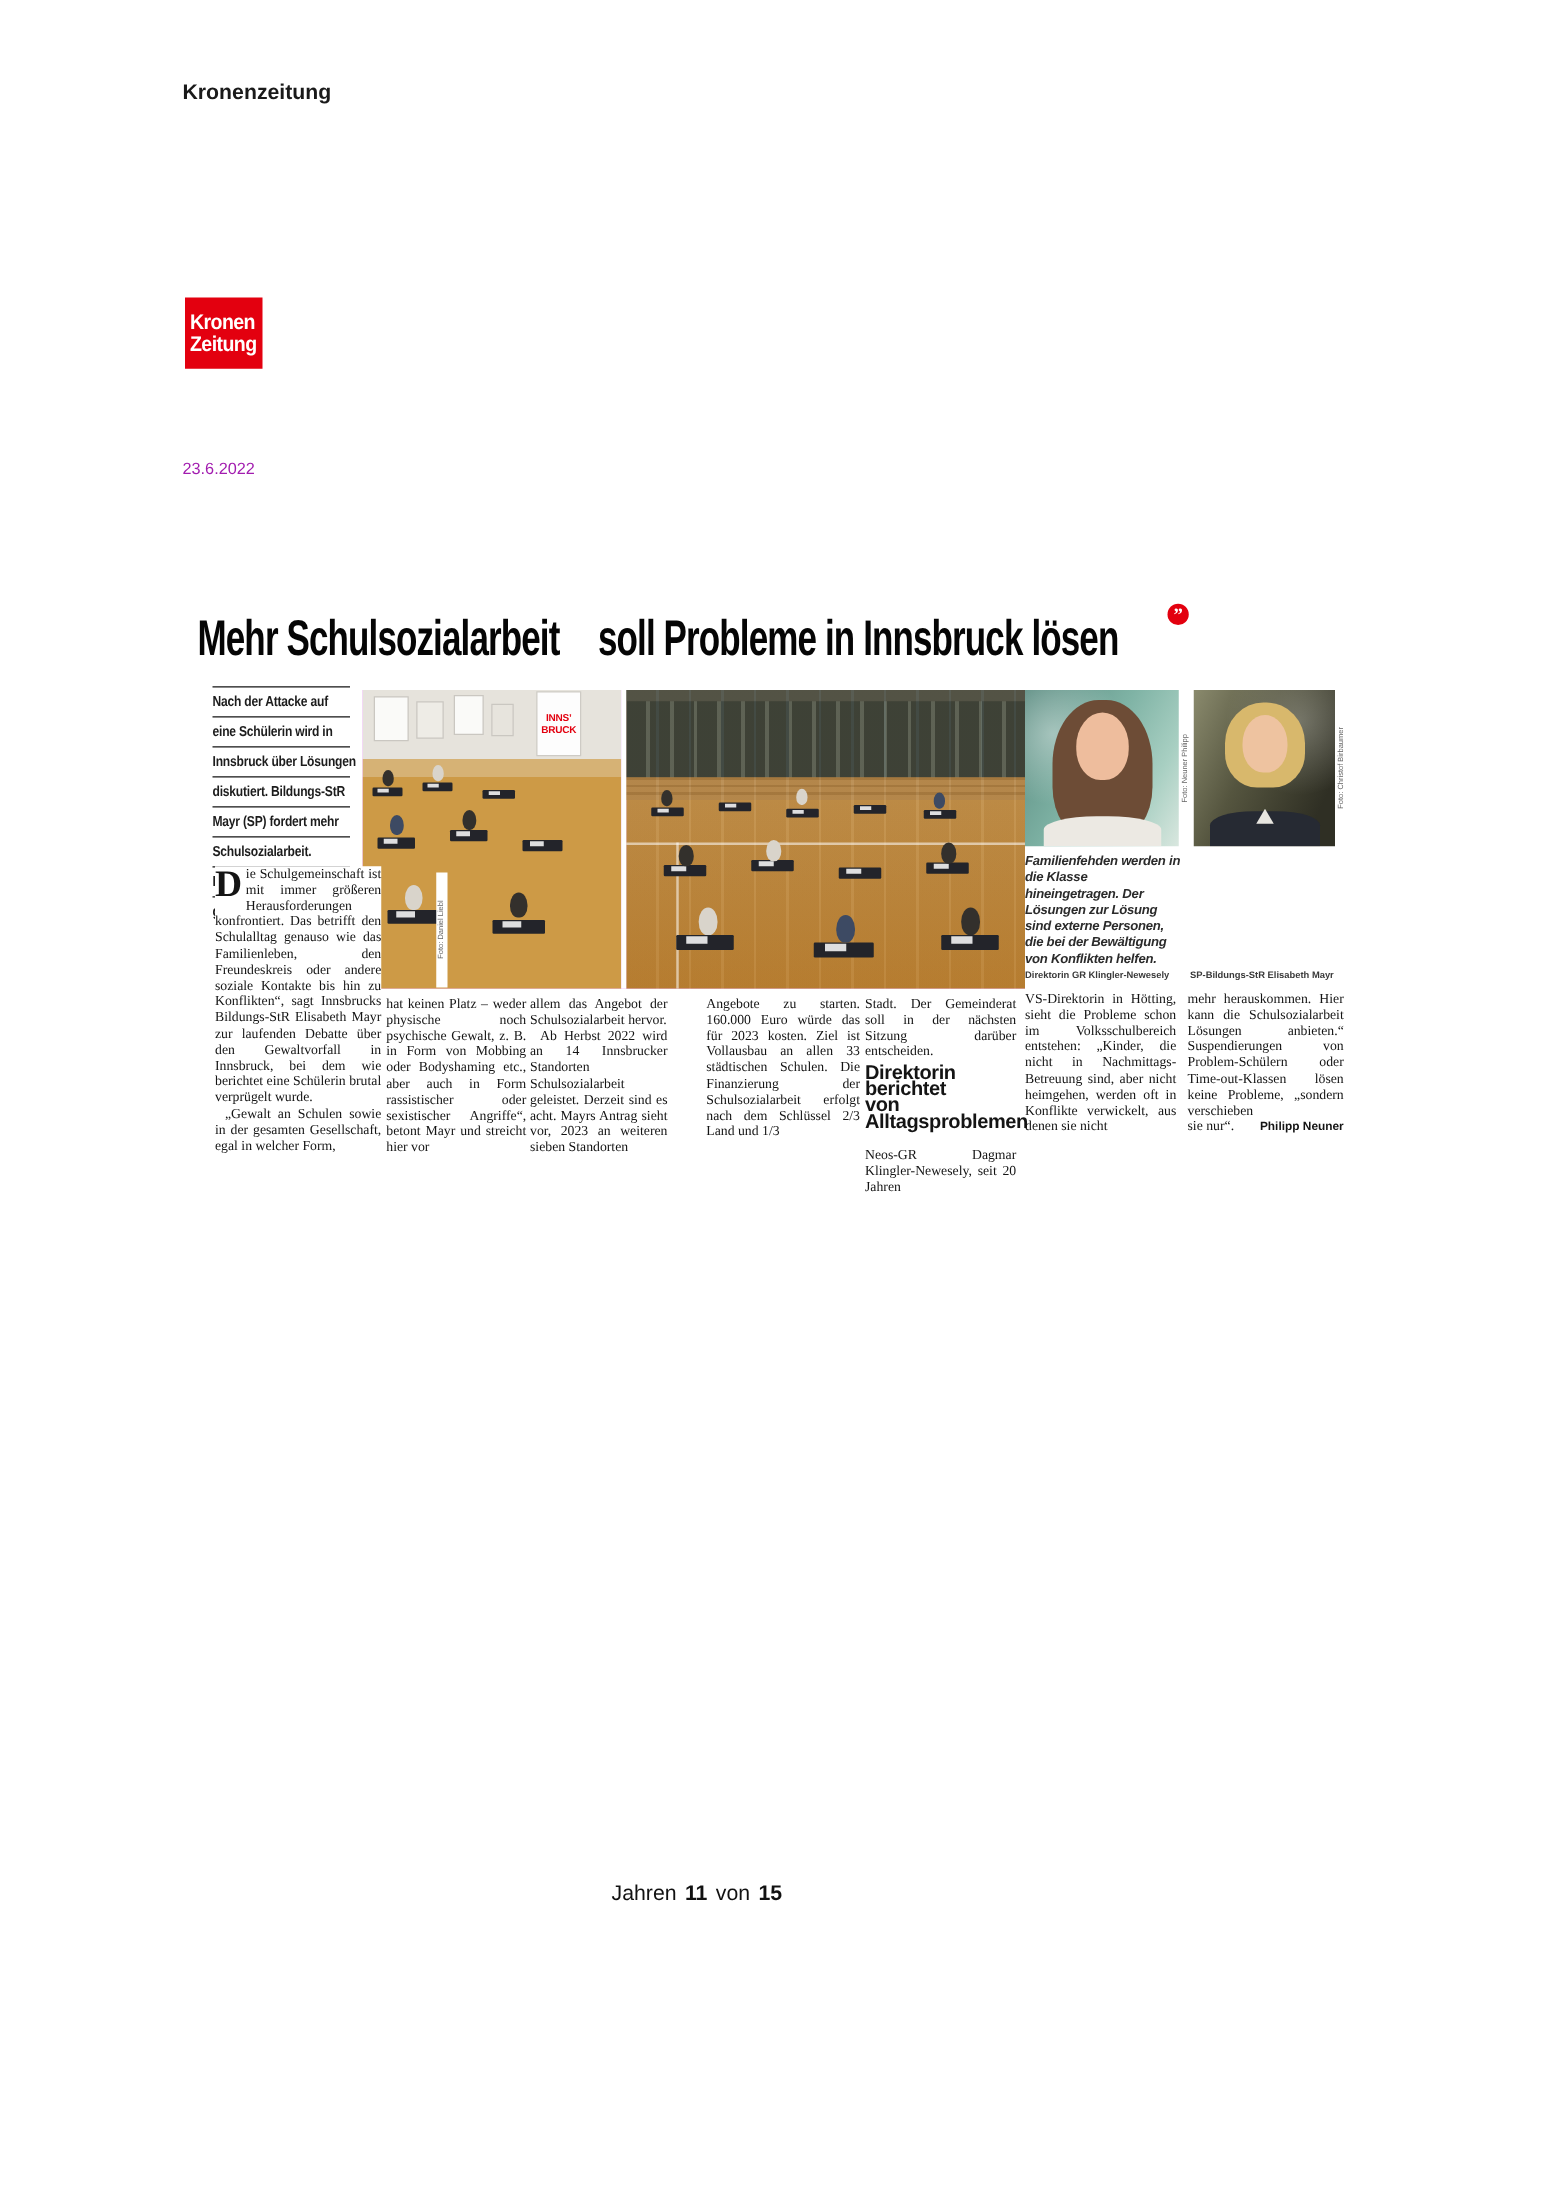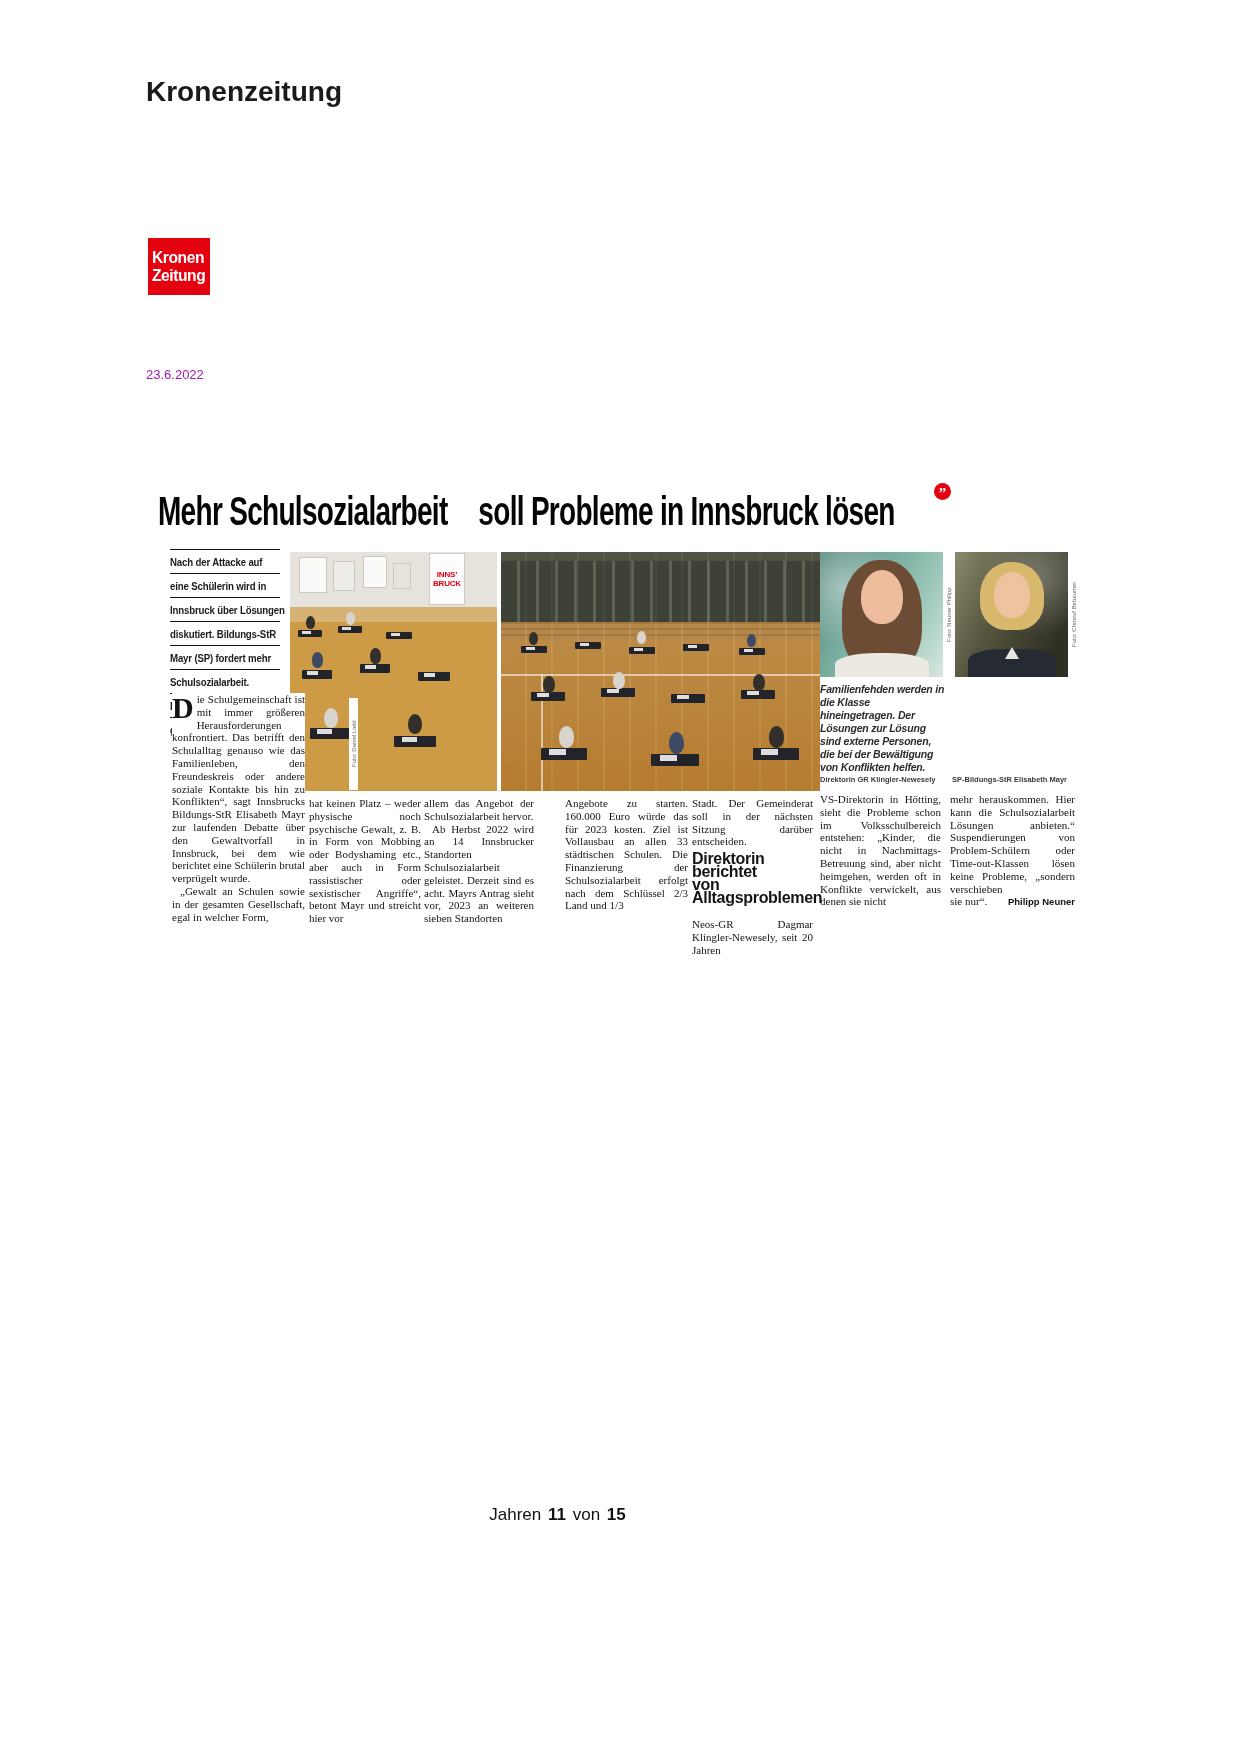--- a/index.html
+++ b/index.html
@@ -1,20 +1,20 @@
 <!DOCTYPE html>
 <html><head>
 <meta charset="utf-8">
 <style>
   html,body{margin:0;padding:0;background:#ffffff;}
   .page{position:relative;width:1241px;height:1754px;background:#fff;overflow:hidden;
         font-family:"Liberation Sans",sans-serif;color:#111;}
 
   
-  .src-label{position:absolute;left:146px;top:76px;font-size:28px;font-weight:700;color:#1a1a1a;}
+  .src-label{position:absolute;left:146px;top:64px;font-size:17px;font-weight:700;color:#1a1a1a;}
   .krone-logo{position:absolute;left:148px;top:238px;width:62px;height:57px;background:#e3000f;
               display:flex;flex-direction:column;justify-content:center;padding-left:4px;box-sizing:border-box;}
   .krone-logo div{color:#fff;font-weight:800;font-size:17px;line-height:18px;letter-spacing:-.5px;
                   transform:scaleX(.92);transform-origin:0 50%;}
   .doc-title{position:absolute;left:146px;top:336px;font-size:22px;font-weight:700;color:#000;width:960px;}
   .doc-date{position:absolute;left:146px;top:367px;font-size:13px;color:#a21caf;}
 
   
   .headline{position:absolute;left:158px;top:489px;display:flex;gap:44px;white-space:nowrap;
             font-weight:800;font-size:40px;letter-spacing:-1px;color:#050505;

